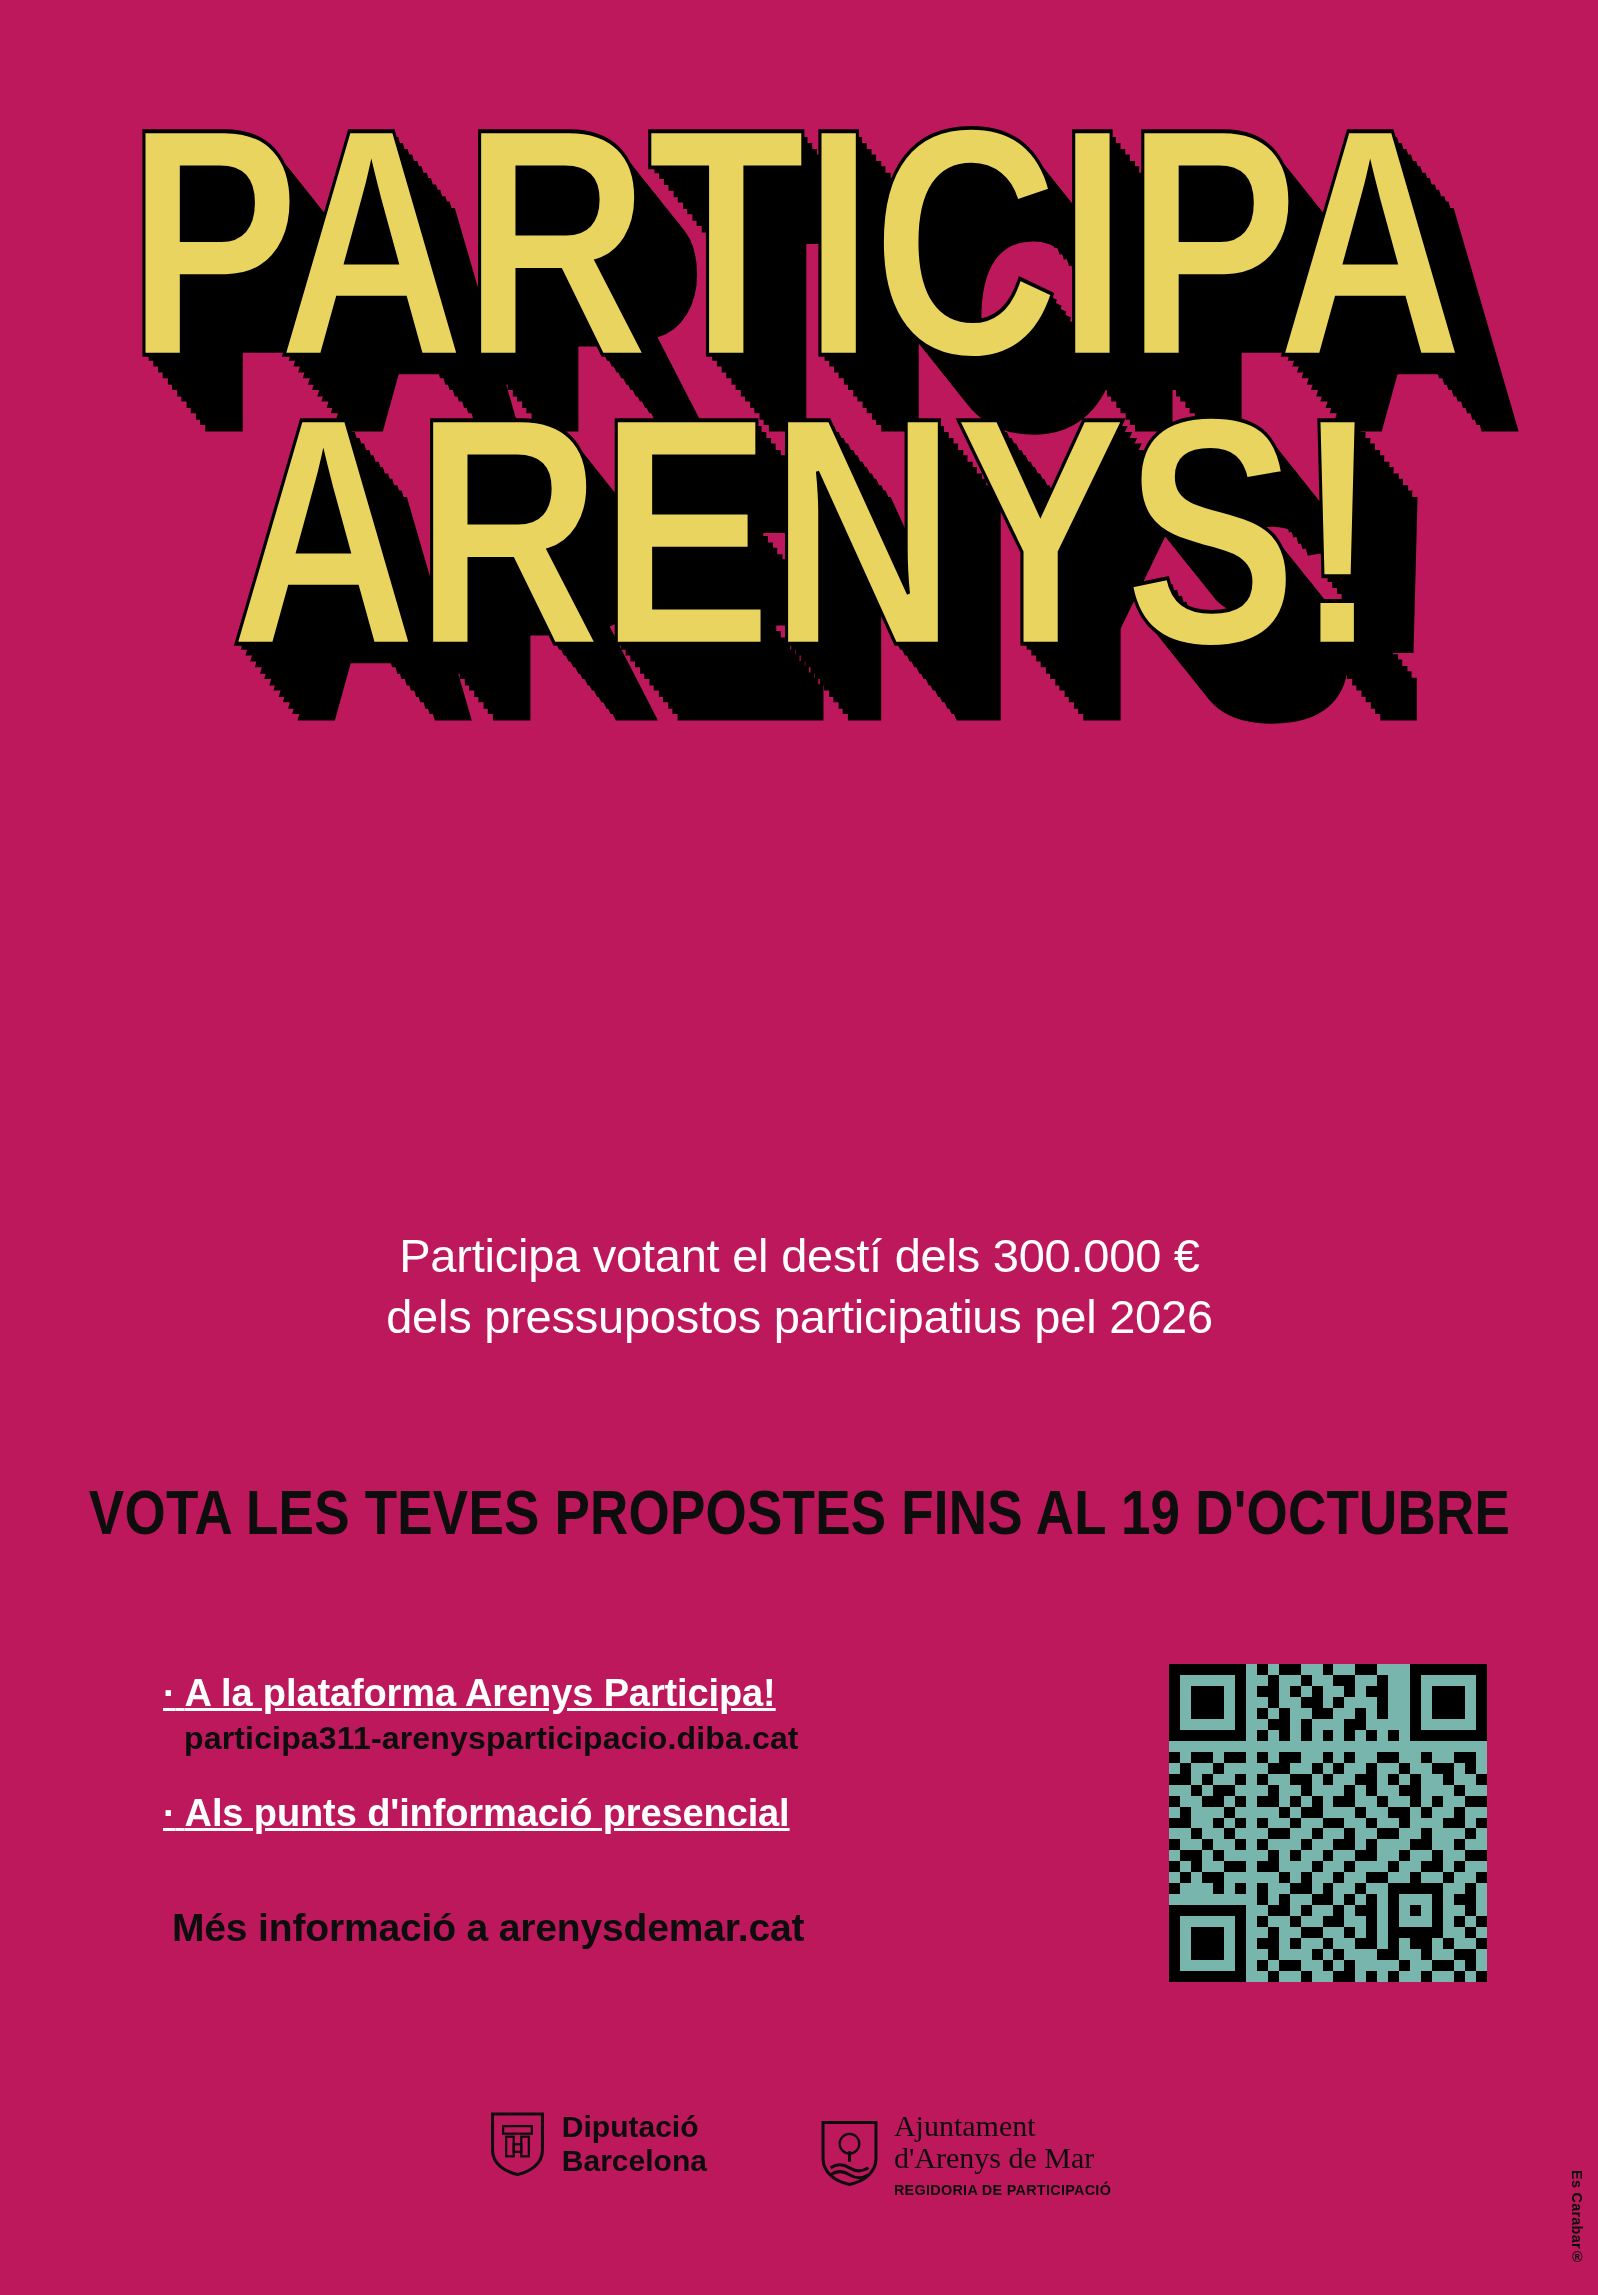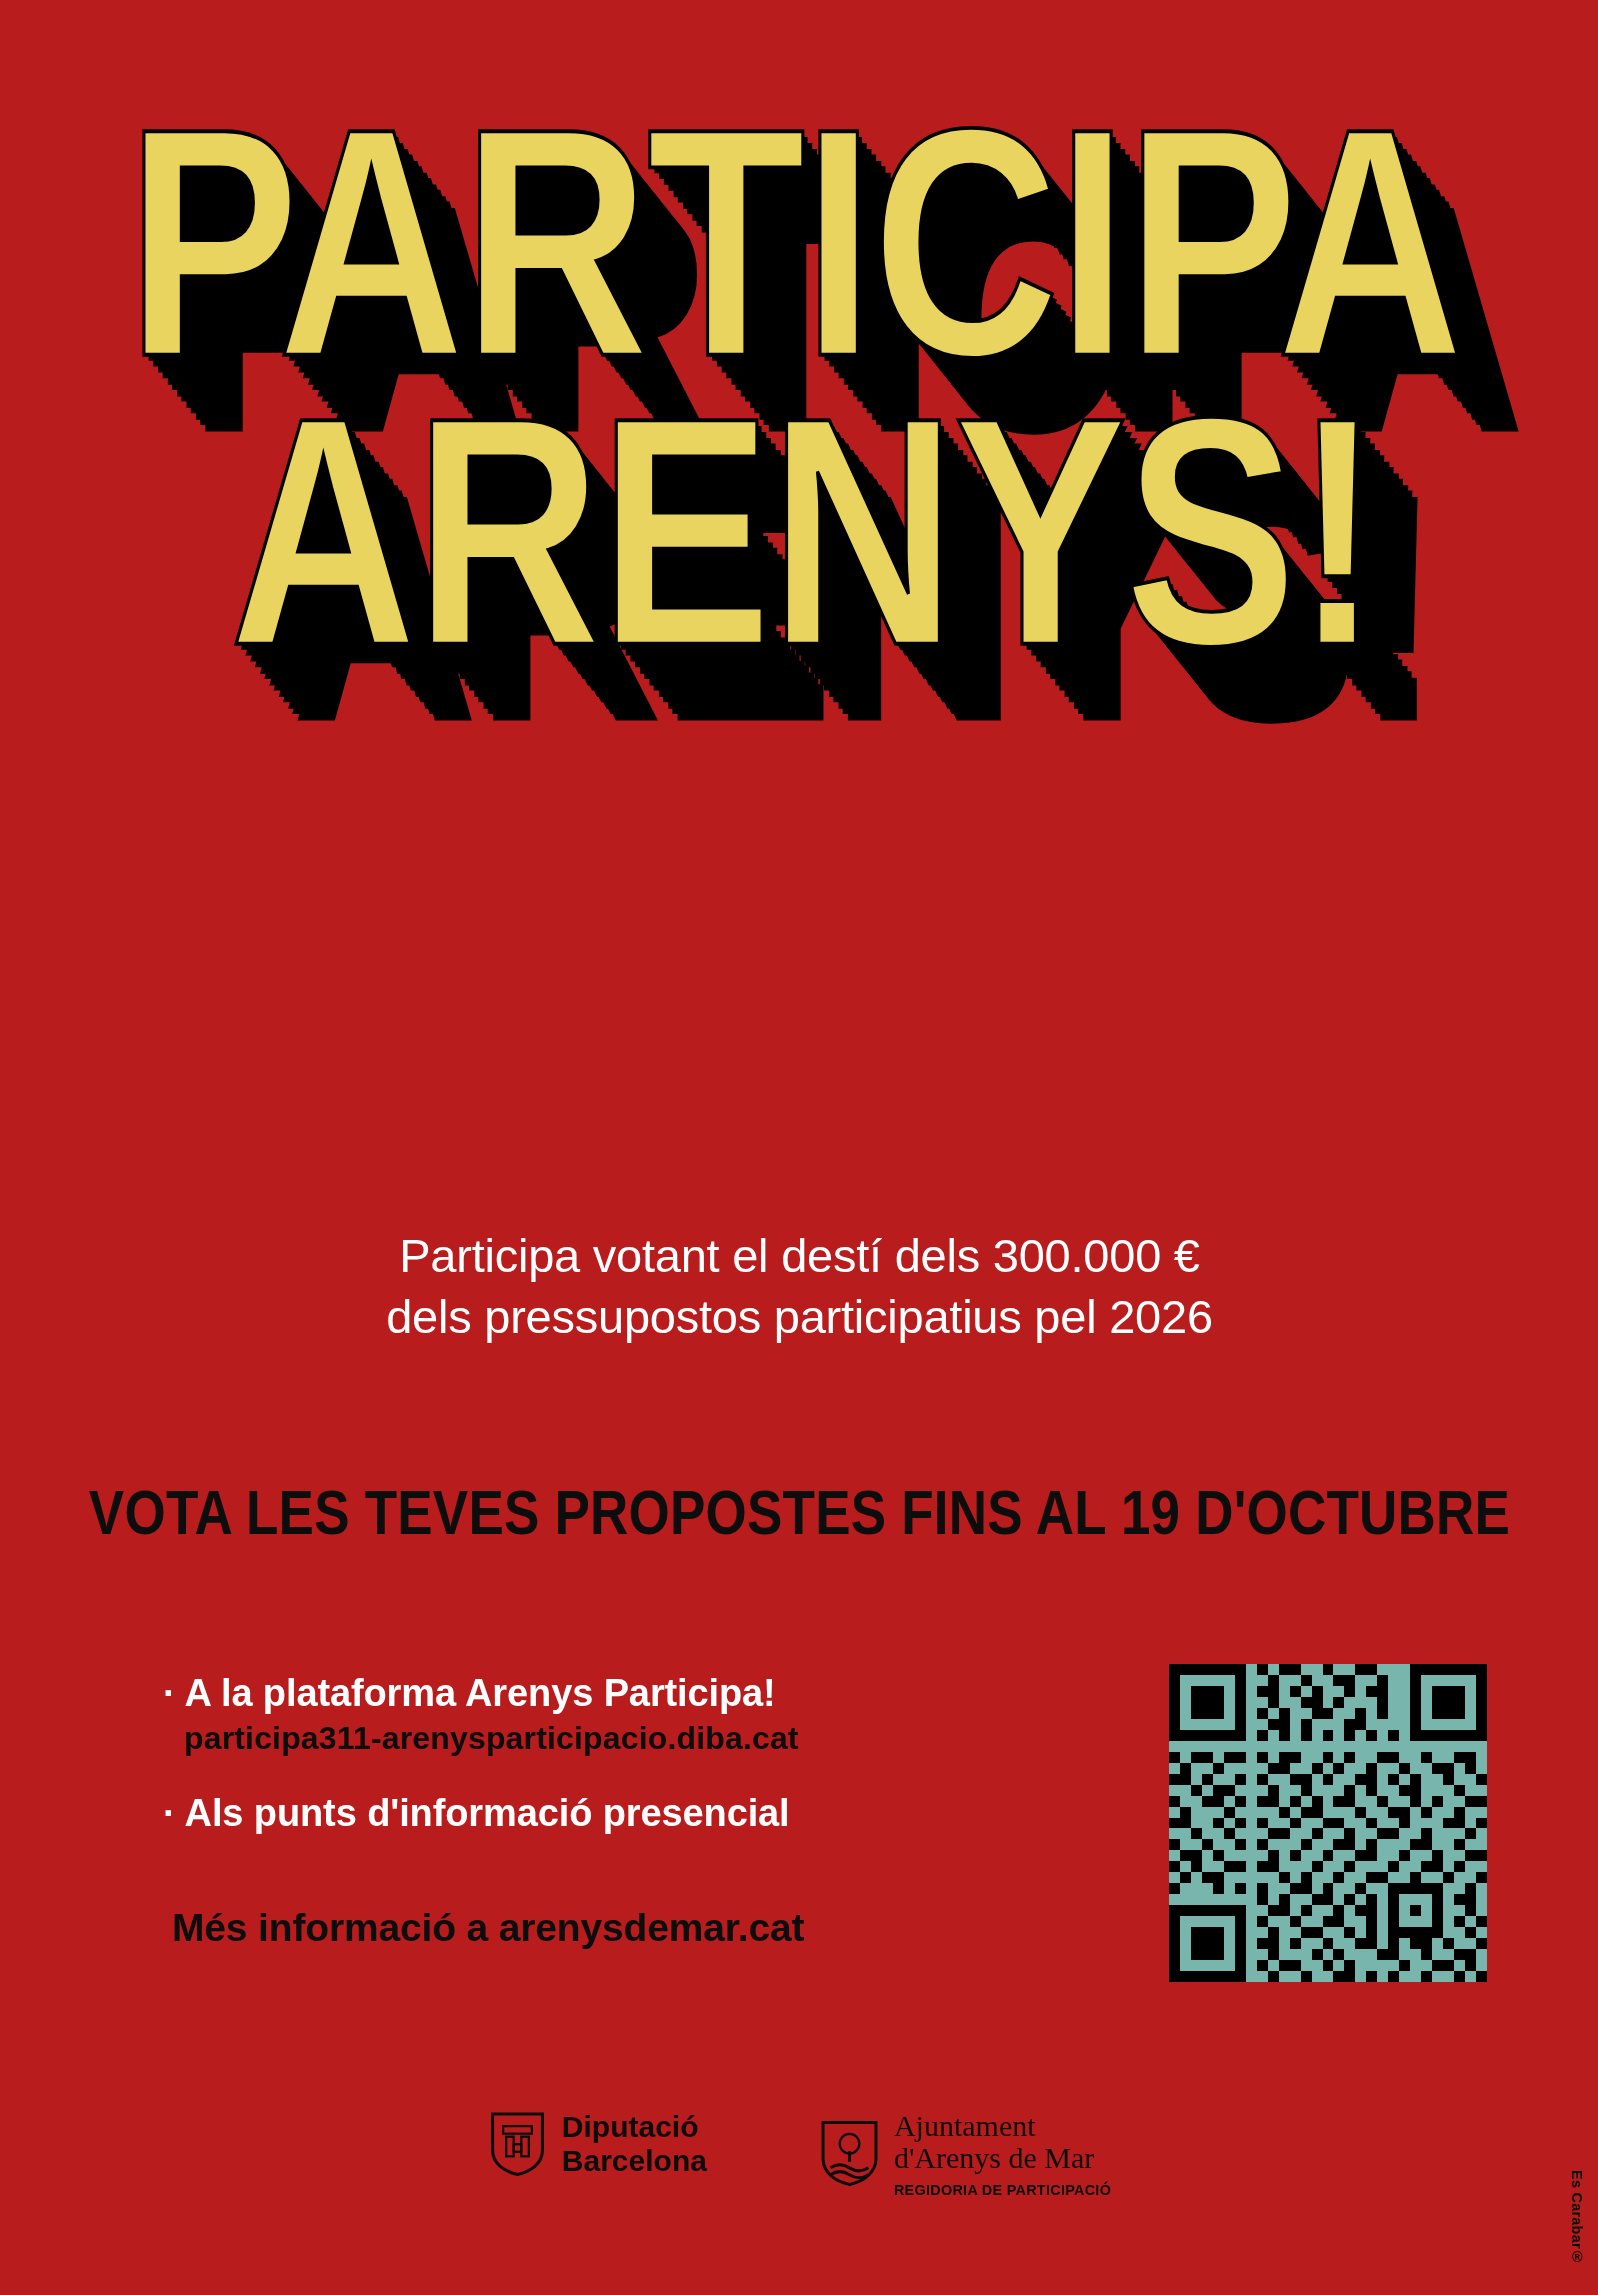--- a/index.html
+++ b/index.html
@@ -11,21 +11,21 @@
     height: 2295px;
     background: #78b6ad;
     font-family: "Liberation Sans", sans-serif;
     overflow: hidden;
     position: relative;
   }
 
   .poster {
     position: absolute;
     inset: 0;
-    background: #b91c1c;
+    background: #be185d;
   }
 
   
   .headline-block {
     position: absolute;
     top: 113px;
     left: 0;
     width: 100%;
     text-align: center;
   }
@@ -96,20 +96,21 @@
     left: 163px;
     width: 945px;
   }
 
   .channel-item {
     color: #ffffff;
     font-weight: bold;
     font-size: 38px;
     letter-spacing: -0.003em;
     margin-bottom: 4.5px;
+    text-decoration: underline;
   }
 
   .channel-url {
     color: #0d0d0d;
     font-weight: bold;
     font-size: 32px;
     margin: 2px 0 26px 21px;
     letter-spacing: 0.005em;
   }
 

